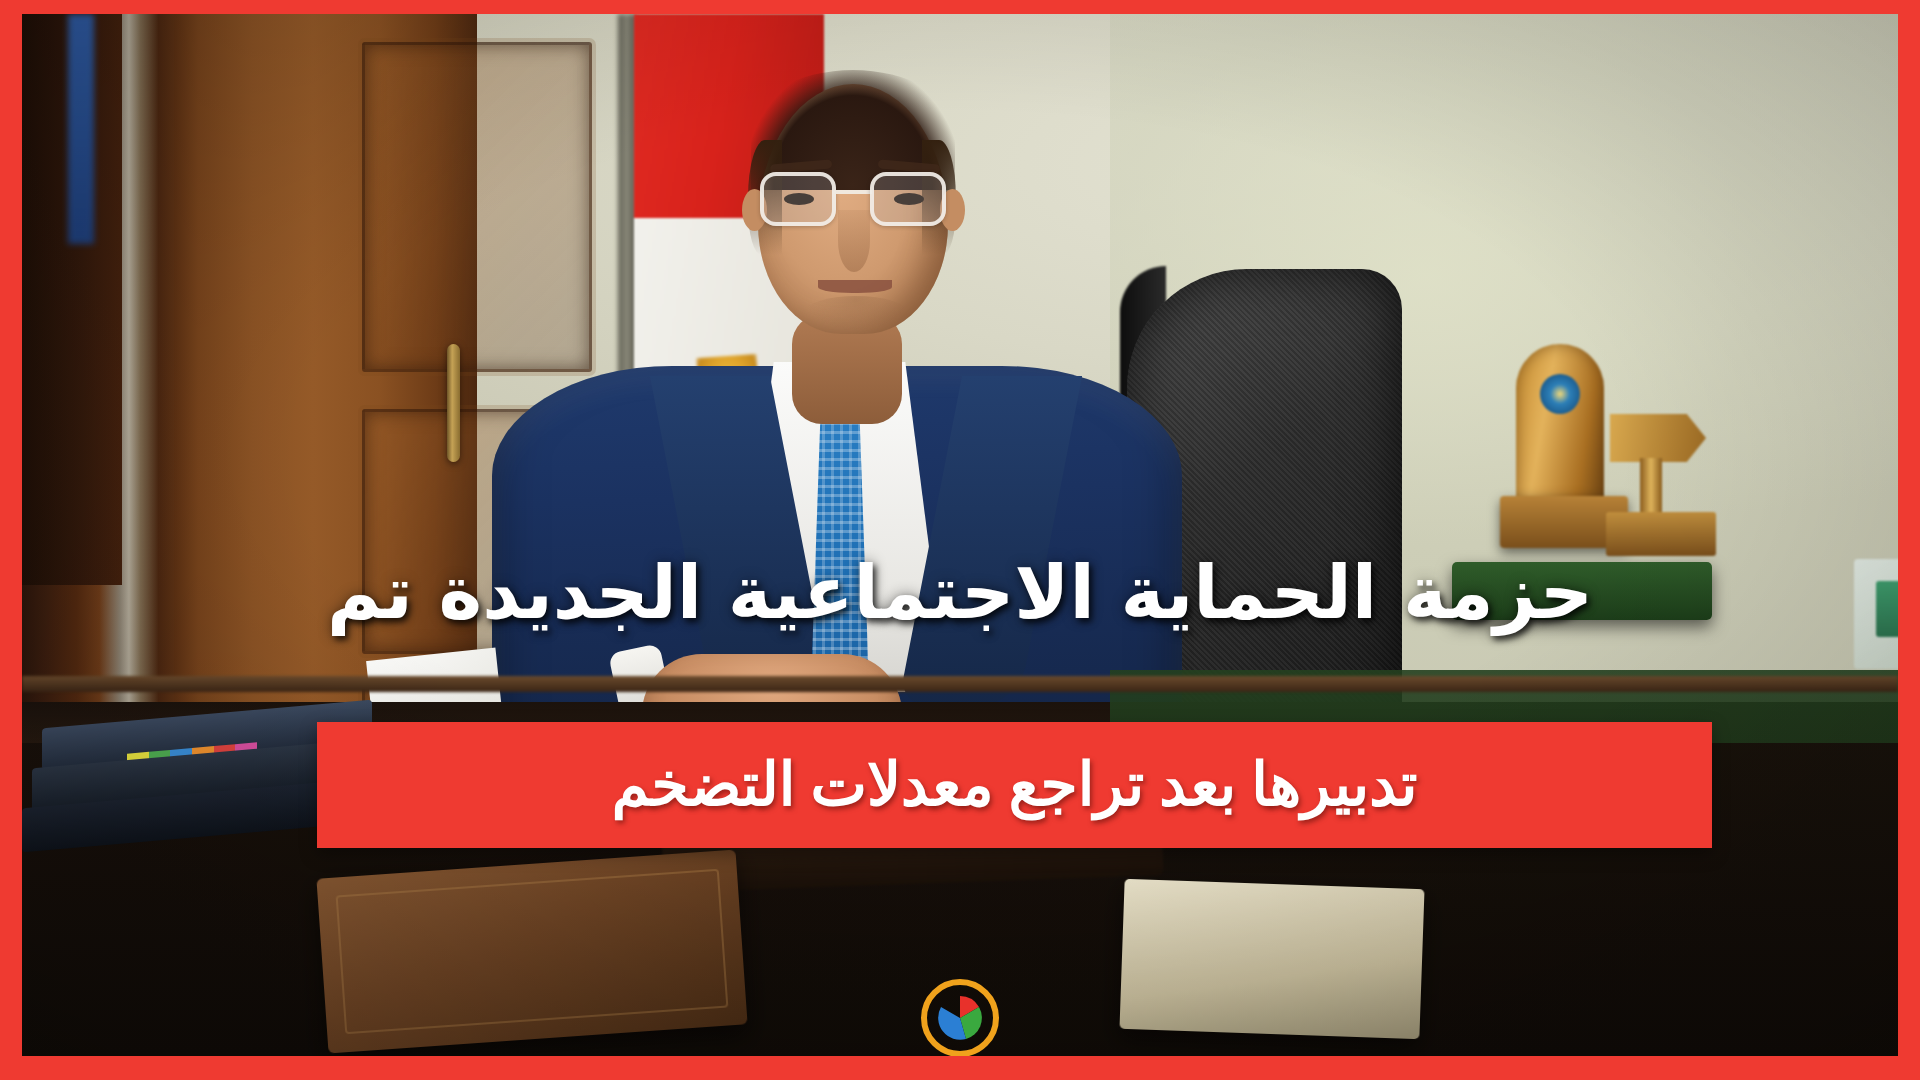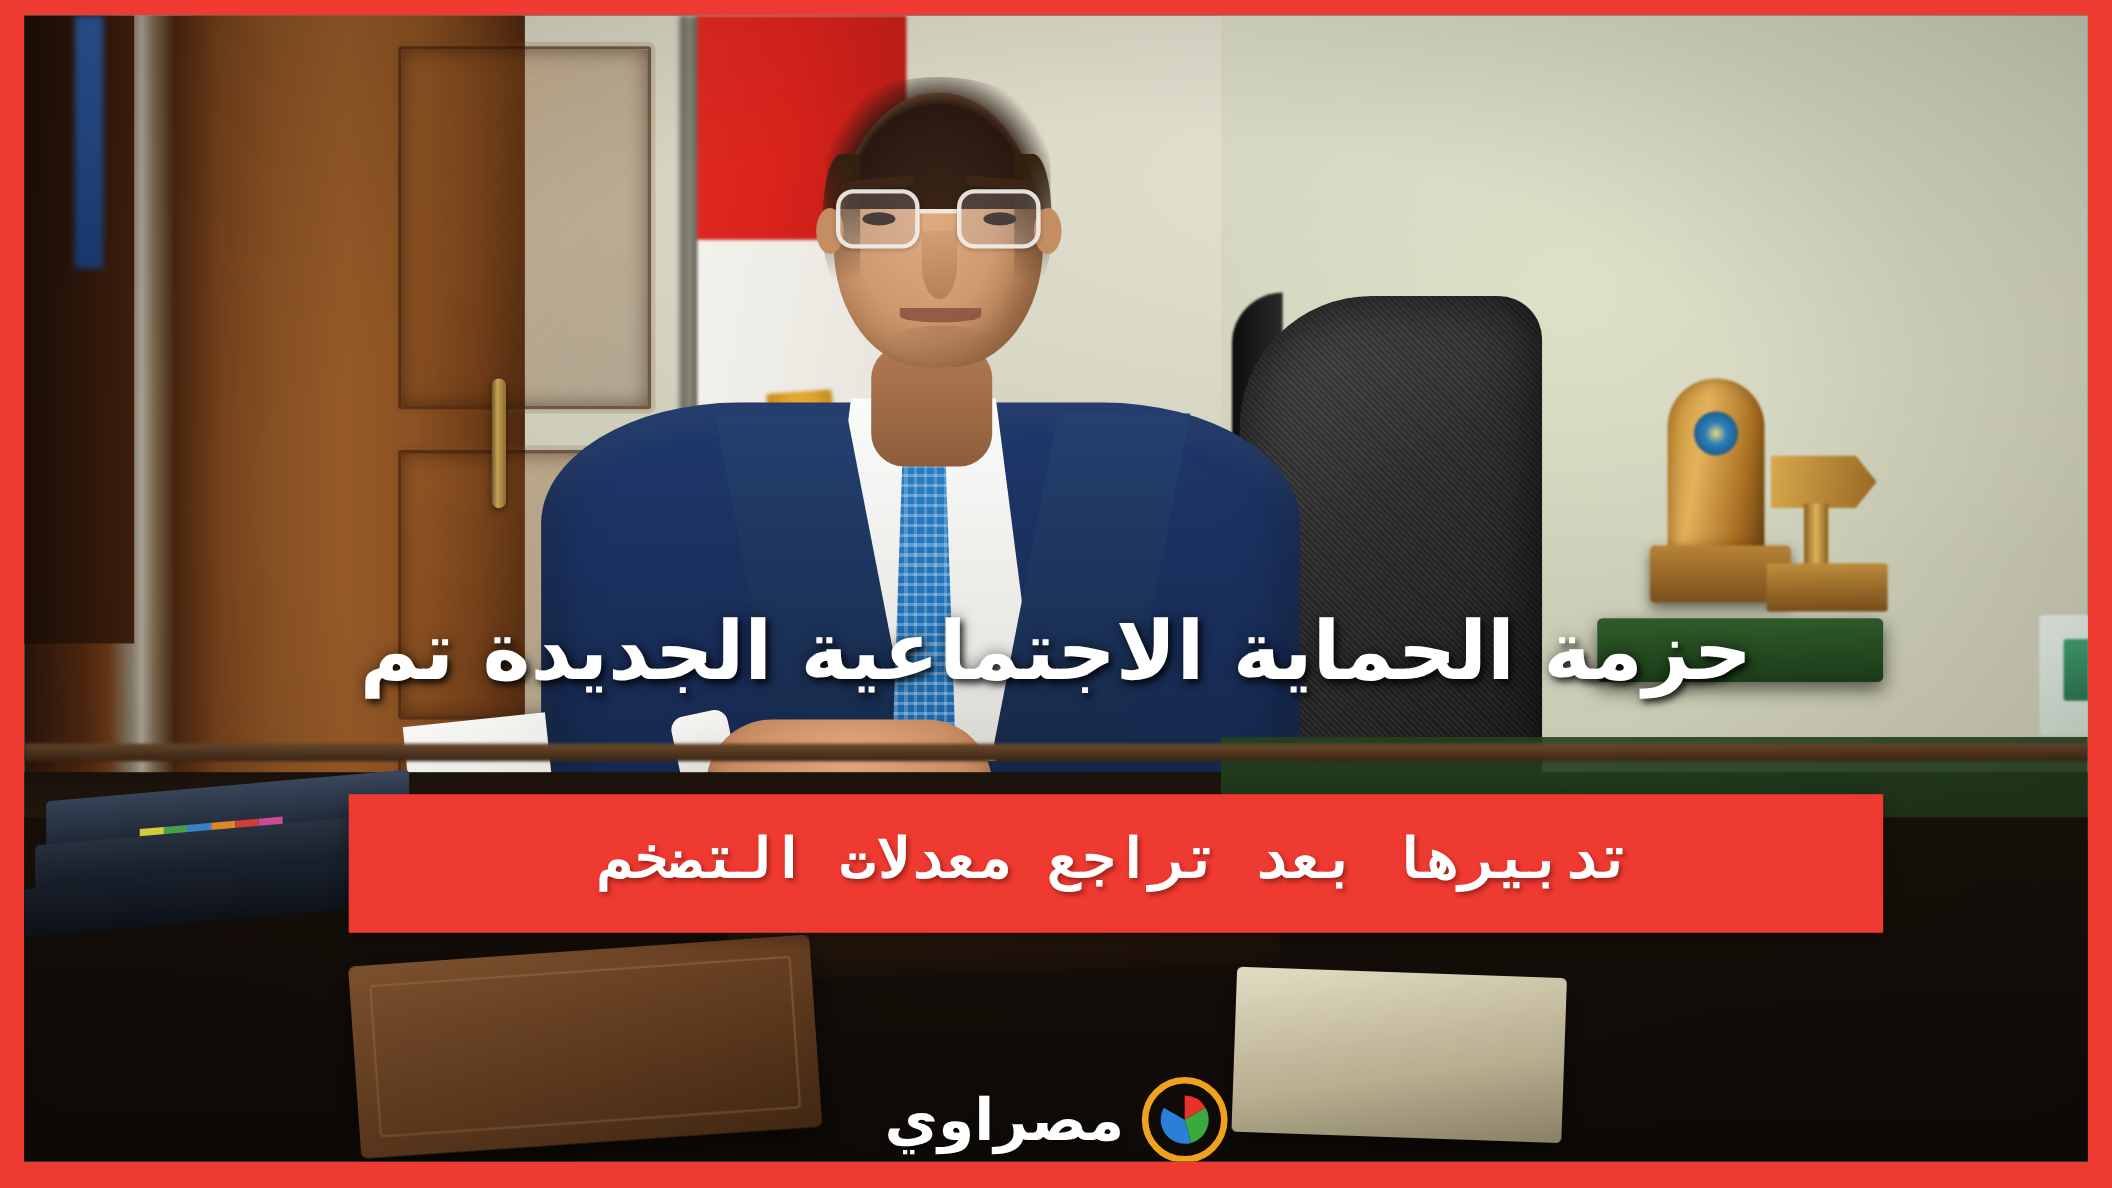--- a/index.html
+++ b/index.html
@@ -18,21 +18,21 @@
     width:1920px; height:1080px;
     background:#ef3a31;
   }
 
   
   #photo{
     position:absolute;
     left:22px; top:14px;
     width:1876px; height:1042px;
     overflow:hidden;
-    background:#0f766e;
+    background:#4d7c0f;
   }
 
   
   .wall{
     position:absolute; left:0; top:0; width:100%; height:72%;
     background:
       radial-gradient(ellipse 60% 50% at 70% 20%, #e3e2d2 0%, #d9d8c6 55%, #cdccb8 100%);
   }
   .wall-green{
     position:absolute; left:58%; top:0; width:42%; height:72%;
@@ -401,23 +401,23 @@
     width:1395px; height:126px;
     background:#ef3a31;
     display:flex;
     align-items:center;
     justify-content:center;
     box-shadow:0 6px 16px rgba(0,0,0,.35);
   }
   .headline-2{
     direction:rtl;
     color:#ffffff;
-    font-family:Liberation Mono, monospace;
+    font-family:Liberation Serif, serif;
     font-weight:bold;
-    font-size:52px;
+    font-size:60px;
     line-height:1;
     letter-spacing:-1px;
     text-shadow:2px 3px 5px rgba(90,12,8,.55);
     white-space:nowrap;
   }
 
   .site-url{
     position:absolute;
     left:0; right:0; top:898px;
     text-align:center;
@@ -579,17 +579,16 @@
 
 
     <div class="logo-lockup">
       <span class="logo-mark">
         <svg width="54" height="54" viewBox="0 0 54 54" aria-hidden="true">
           <path d="M27 5 A22 22 0 0 1 46 16 L27 27 Z" fill="#e8312b"></path>
           <path d="M46 16 A22 22 0 0 1 33 48 L27 27 Z" fill="#3aa93f"></path>
           <path d="M33 48 A22 22 0 0 1 8 16 L27 27 Z" fill="#2b7fd4"></path>
         </svg>
       </span>
-      <span class="logo-word">مصراوي</span>
     </div>
 
   </div>
 </div>
 
 </body></html>

